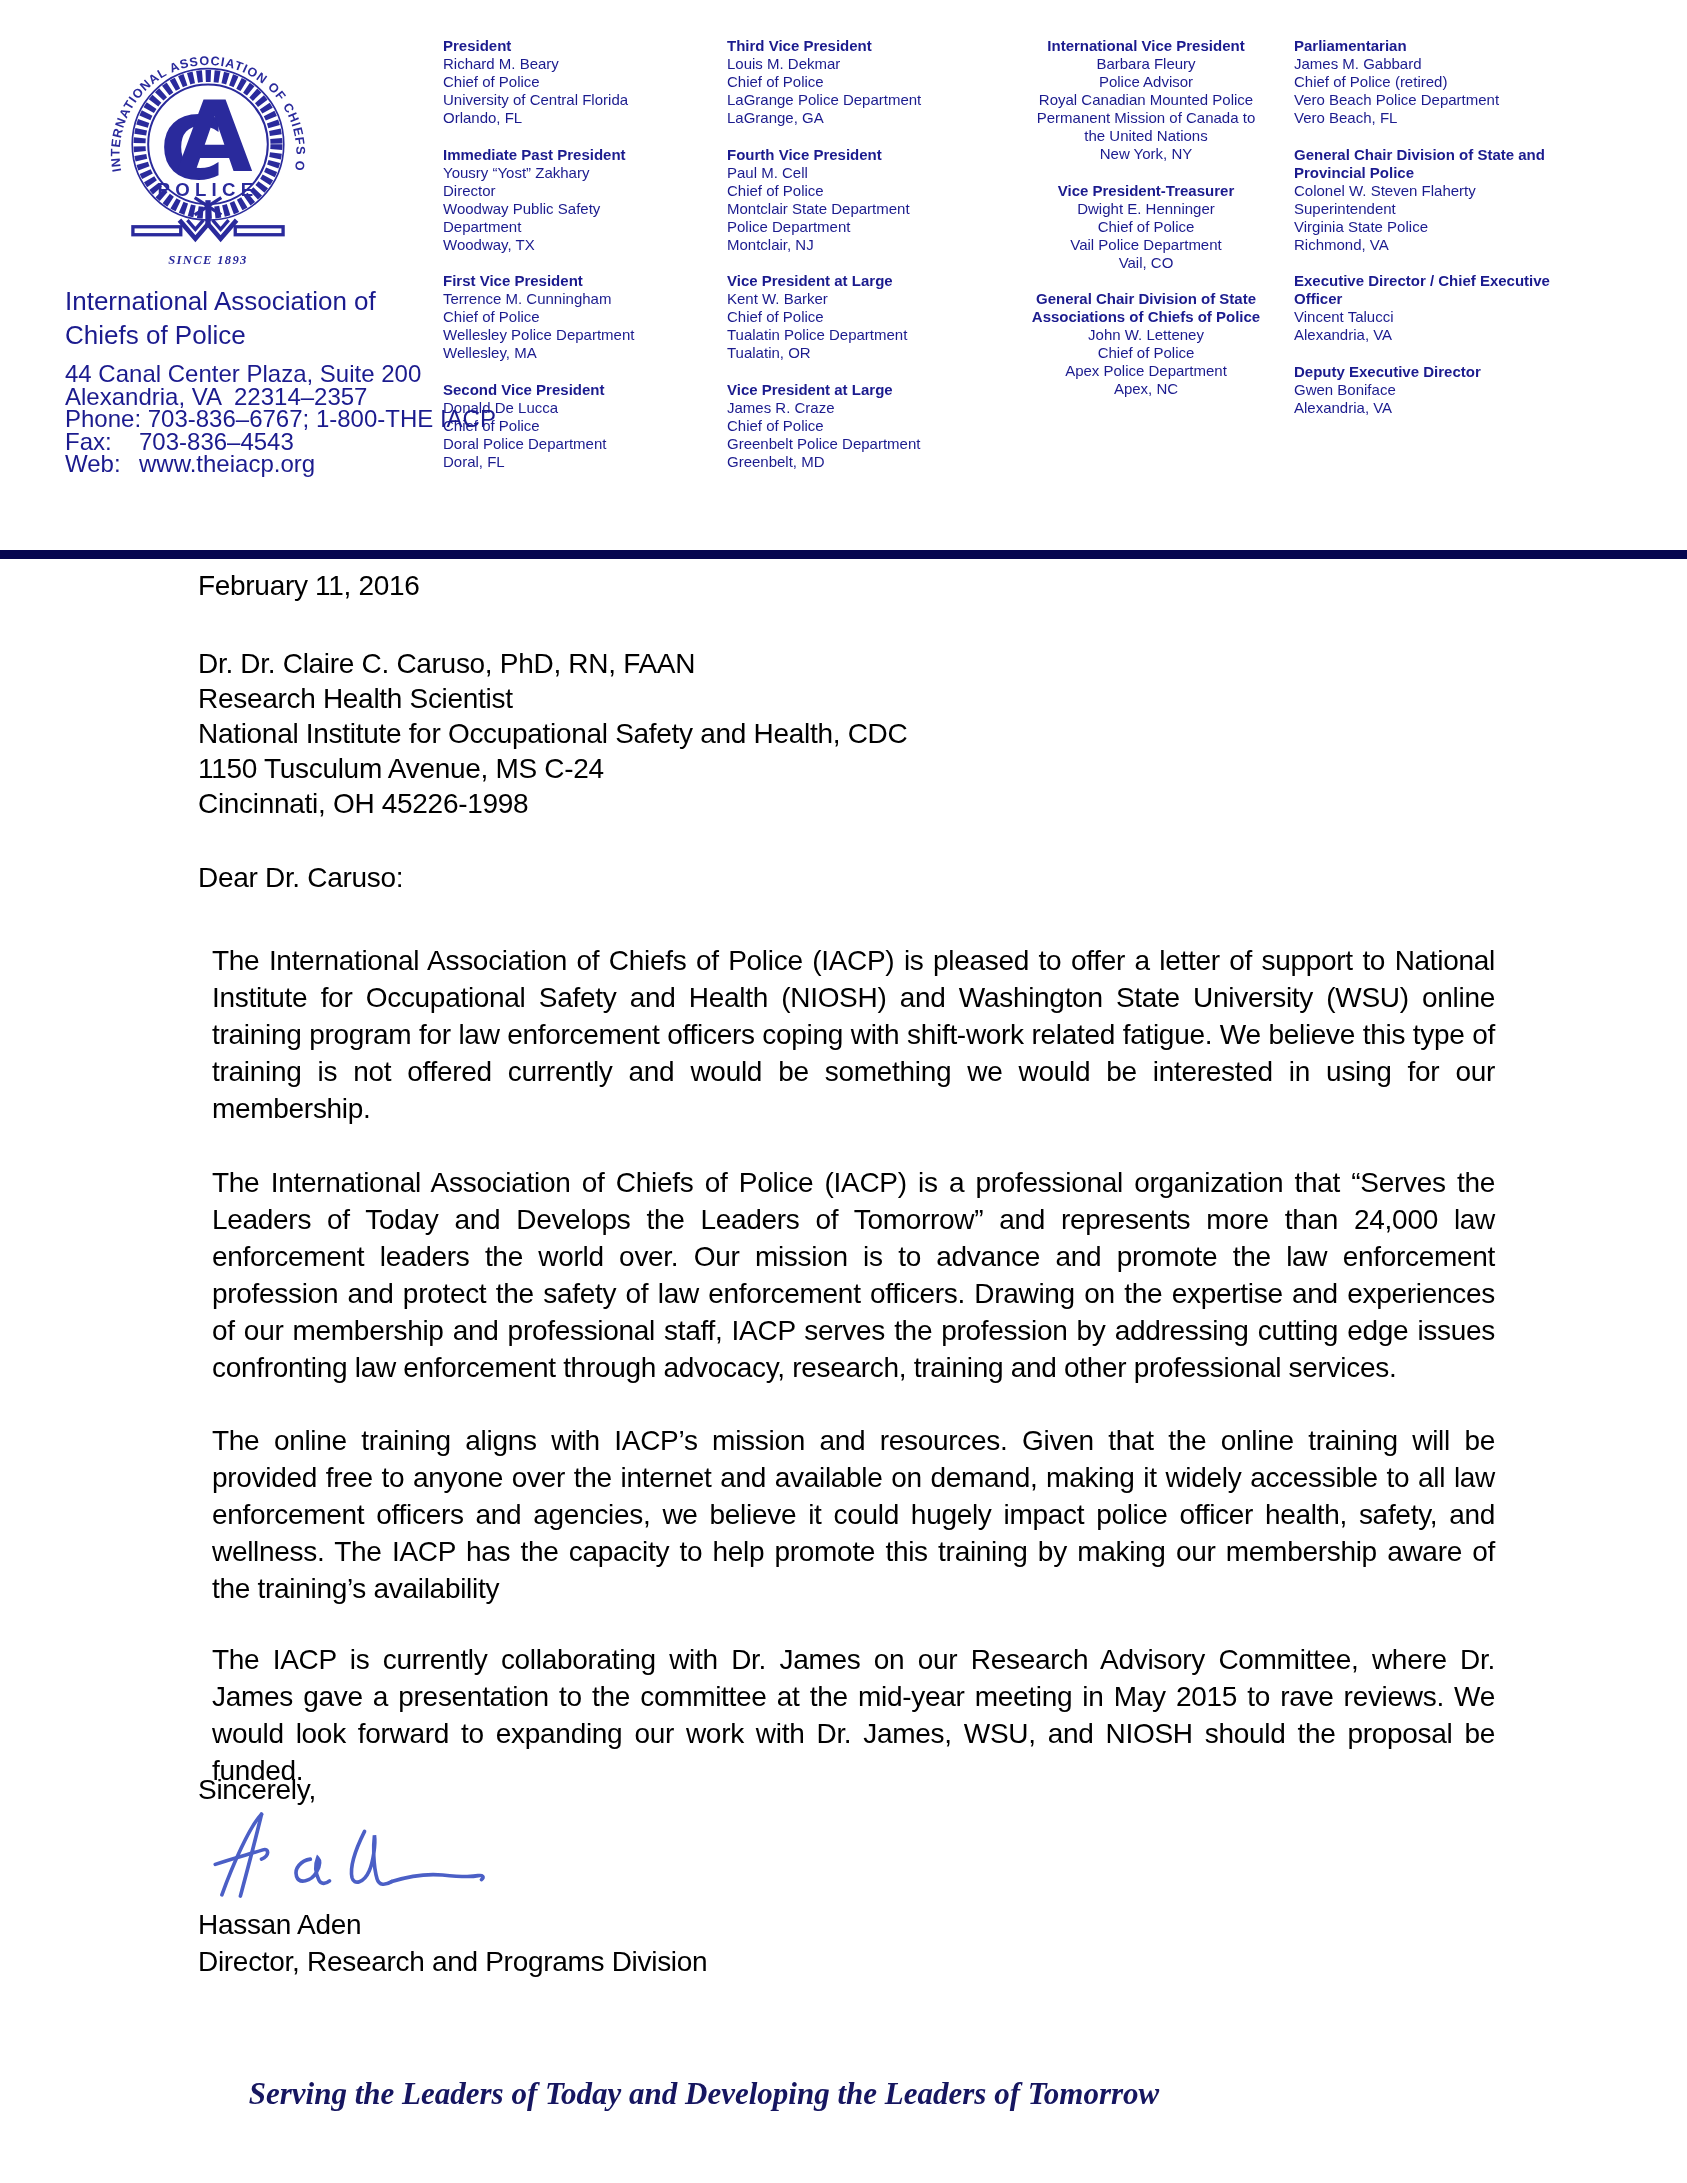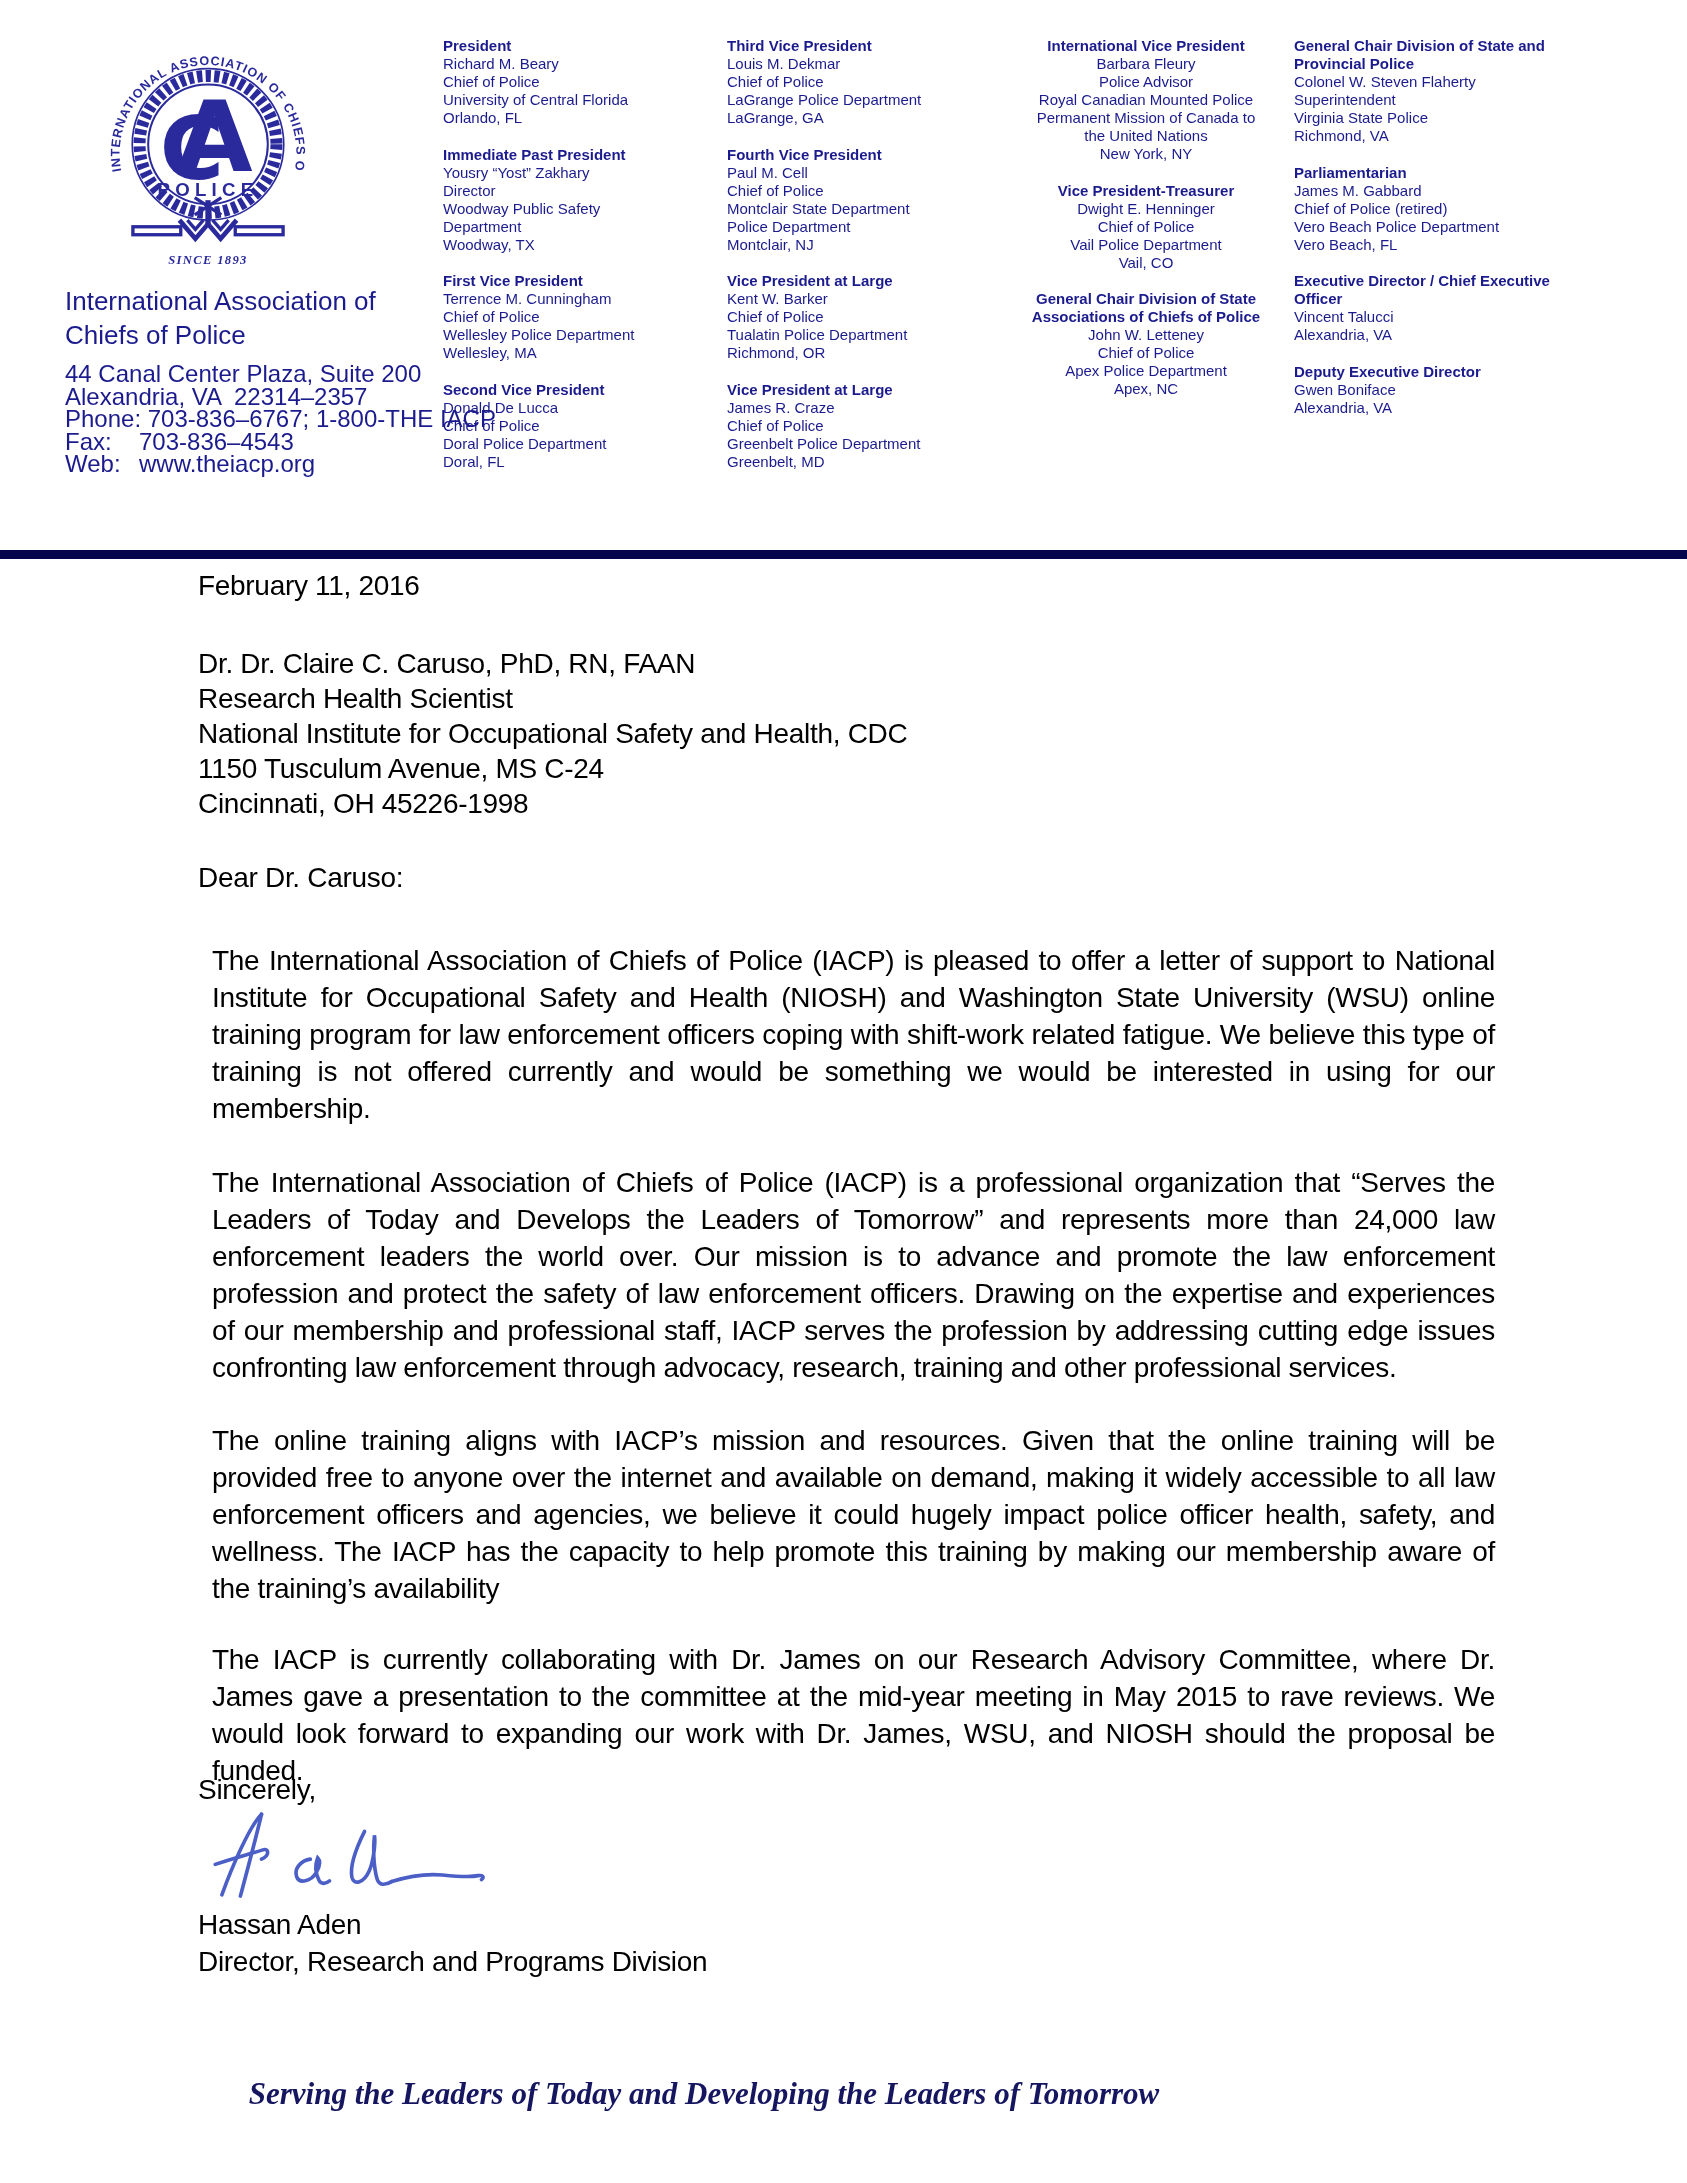--- a/index.html
+++ b/index.html
@@ -137,21 +137,21 @@
           <div class="block-line">Chief of Police</div>
           <div class="block-line">Montclair State Department</div>
           <div class="block-line">Police Department</div>
           <div class="block-line">Montclair, NJ</div>
         </div>
         <div class="block">
           <div class="block-title">Vice President at Large</div>
           <div class="block-line">Kent W. Barker</div>
           <div class="block-line">Chief of Police</div>
           <div class="block-line">Tualatin Police Department</div>
-          <div class="block-line">Richmond, OR</div>
+          <div class="block-line">Tualatin, OR</div>
         </div>
         <div class="block">
           <div class="block-title">Vice President at Large</div>
           <div class="block-line">James R. Craze</div>
           <div class="block-line">Chief of Police</div>
           <div class="block-line">Greenbelt Police Department</div>
           <div class="block-line">Greenbelt, MD</div>
         </div>
       </div>
       <div class="officer-col">
@@ -175,33 +175,33 @@
           <div class="block-title">General Chair Division of State</div>
           <div class="block-title">Associations of Chiefs of Police</div>
           <div class="block-line">John W. Letteney</div>
           <div class="block-line">Chief of Police</div>
           <div class="block-line">Apex Police Department</div>
           <div class="block-line">Apex, NC</div>
         </div>
       </div>
       <div class="officer-col">
         <div class="block">
+          <div class="block-title">Parliamentarian</div>
+          <div class="block-line">James M. Gabbard</div>
+          <div class="block-line">Chief of Police (retired)</div>
+          <div class="block-line">Vero Beach Police Department</div>
+          <div class="block-line">Vero Beach, FL</div>
+        </div>
+        <div class="block">
           <div class="block-title">General Chair Division of State and</div>
           <div class="block-title">Provincial Police</div>
           <div class="block-line">Colonel W. Steven Flaherty</div>
           <div class="block-line">Superintendent</div>
           <div class="block-line">Virginia State Police</div>
           <div class="block-line">Richmond, VA</div>
-        </div>
-        <div class="block">
-          <div class="block-title">Parliamentarian</div>
-          <div class="block-line">James M. Gabbard</div>
-          <div class="block-line">Chief of Police (retired)</div>
-          <div class="block-line">Vero Beach Police Department</div>
-          <div class="block-line">Vero Beach, FL</div>
         </div>
         <div class="block">
           <div class="block-title">Executive Director / Chief Executive</div>
           <div class="block-title">Officer</div>
           <div class="block-line">Vincent Talucci</div>
           <div class="block-line">Alexandria, VA</div>
         </div>
         <div class="block">
           <div class="block-title">Deputy Executive Director</div>
           <div class="block-line">Gwen Boniface</div>

